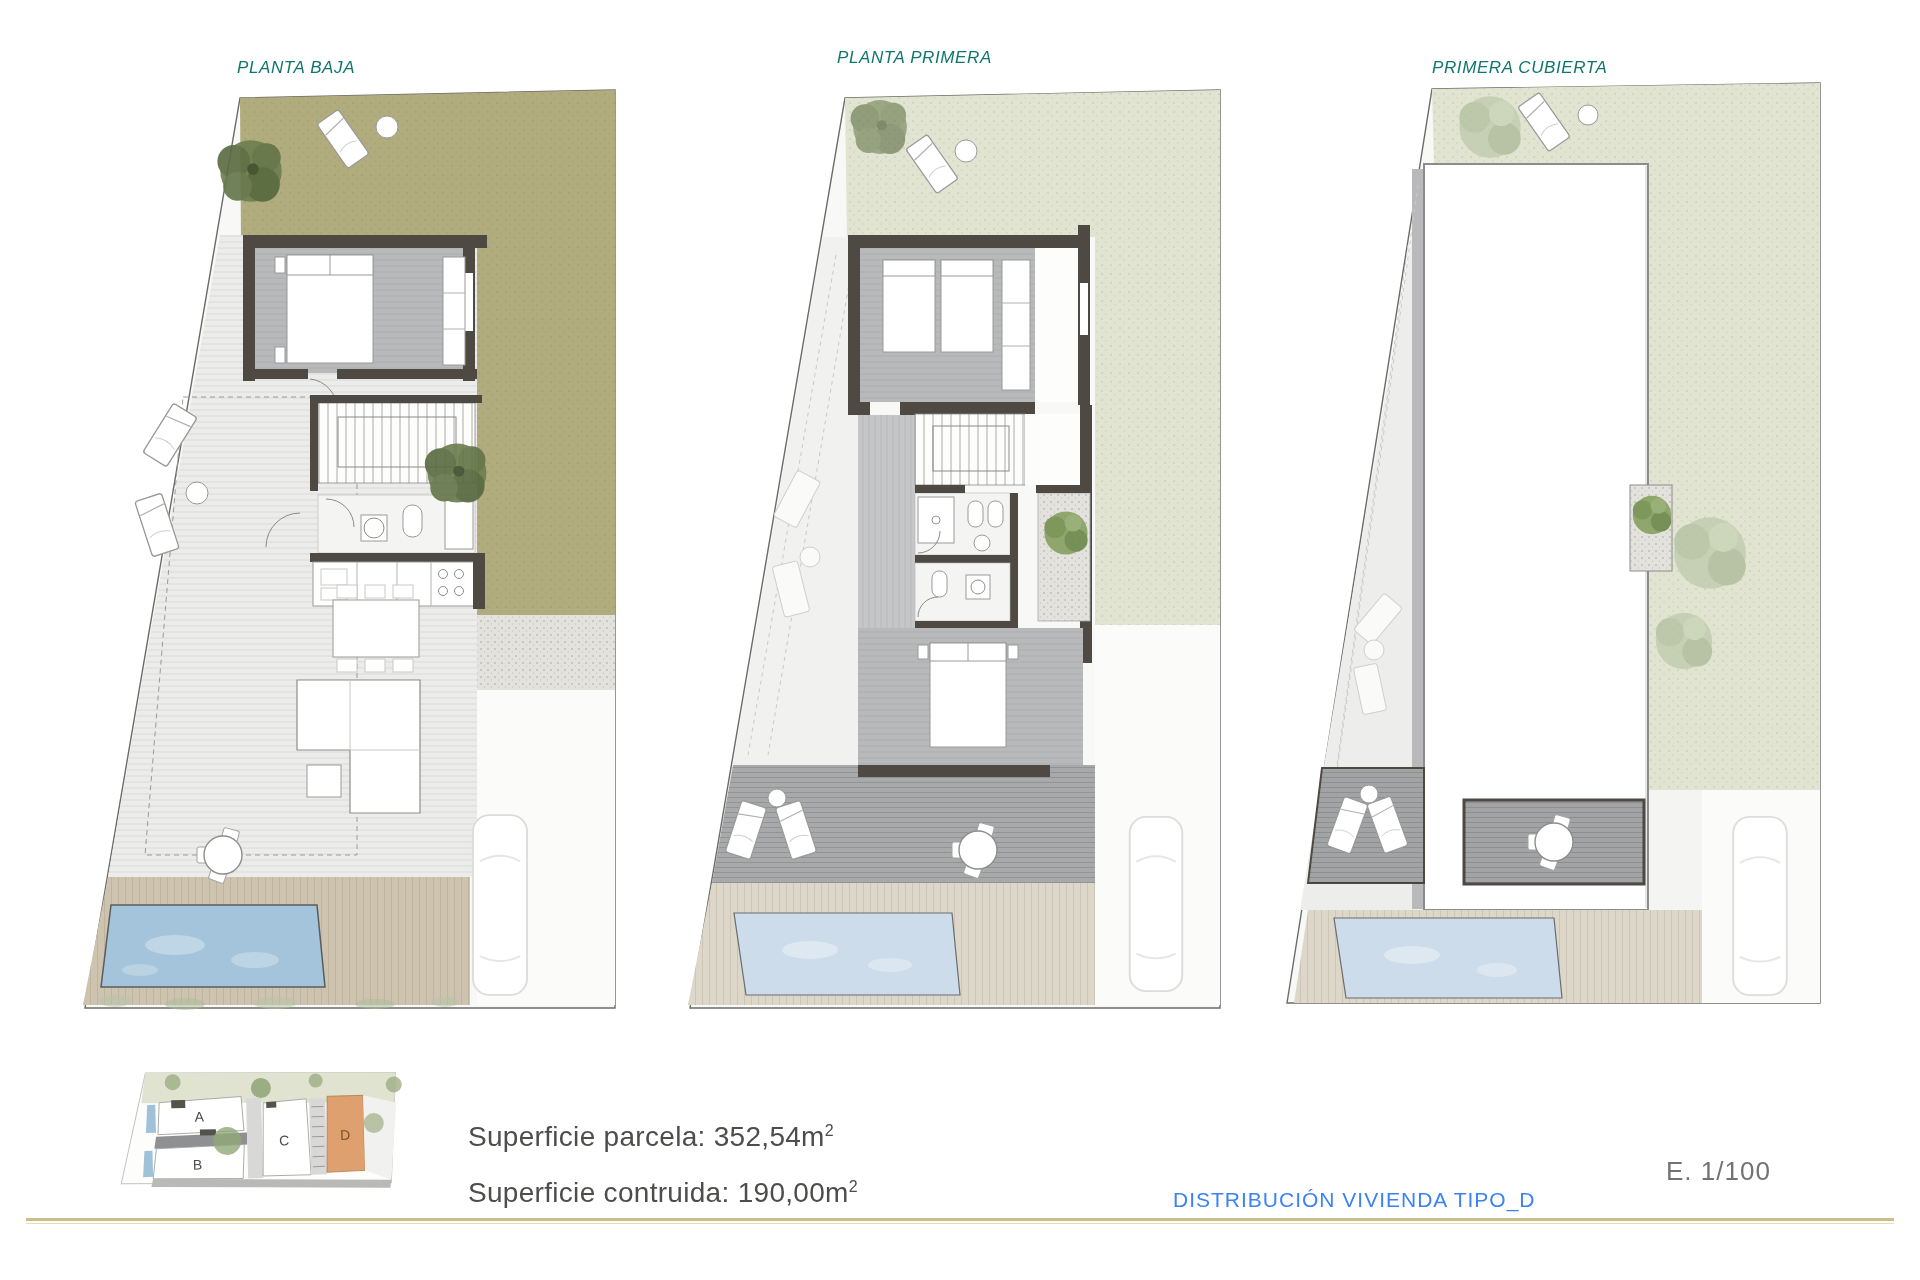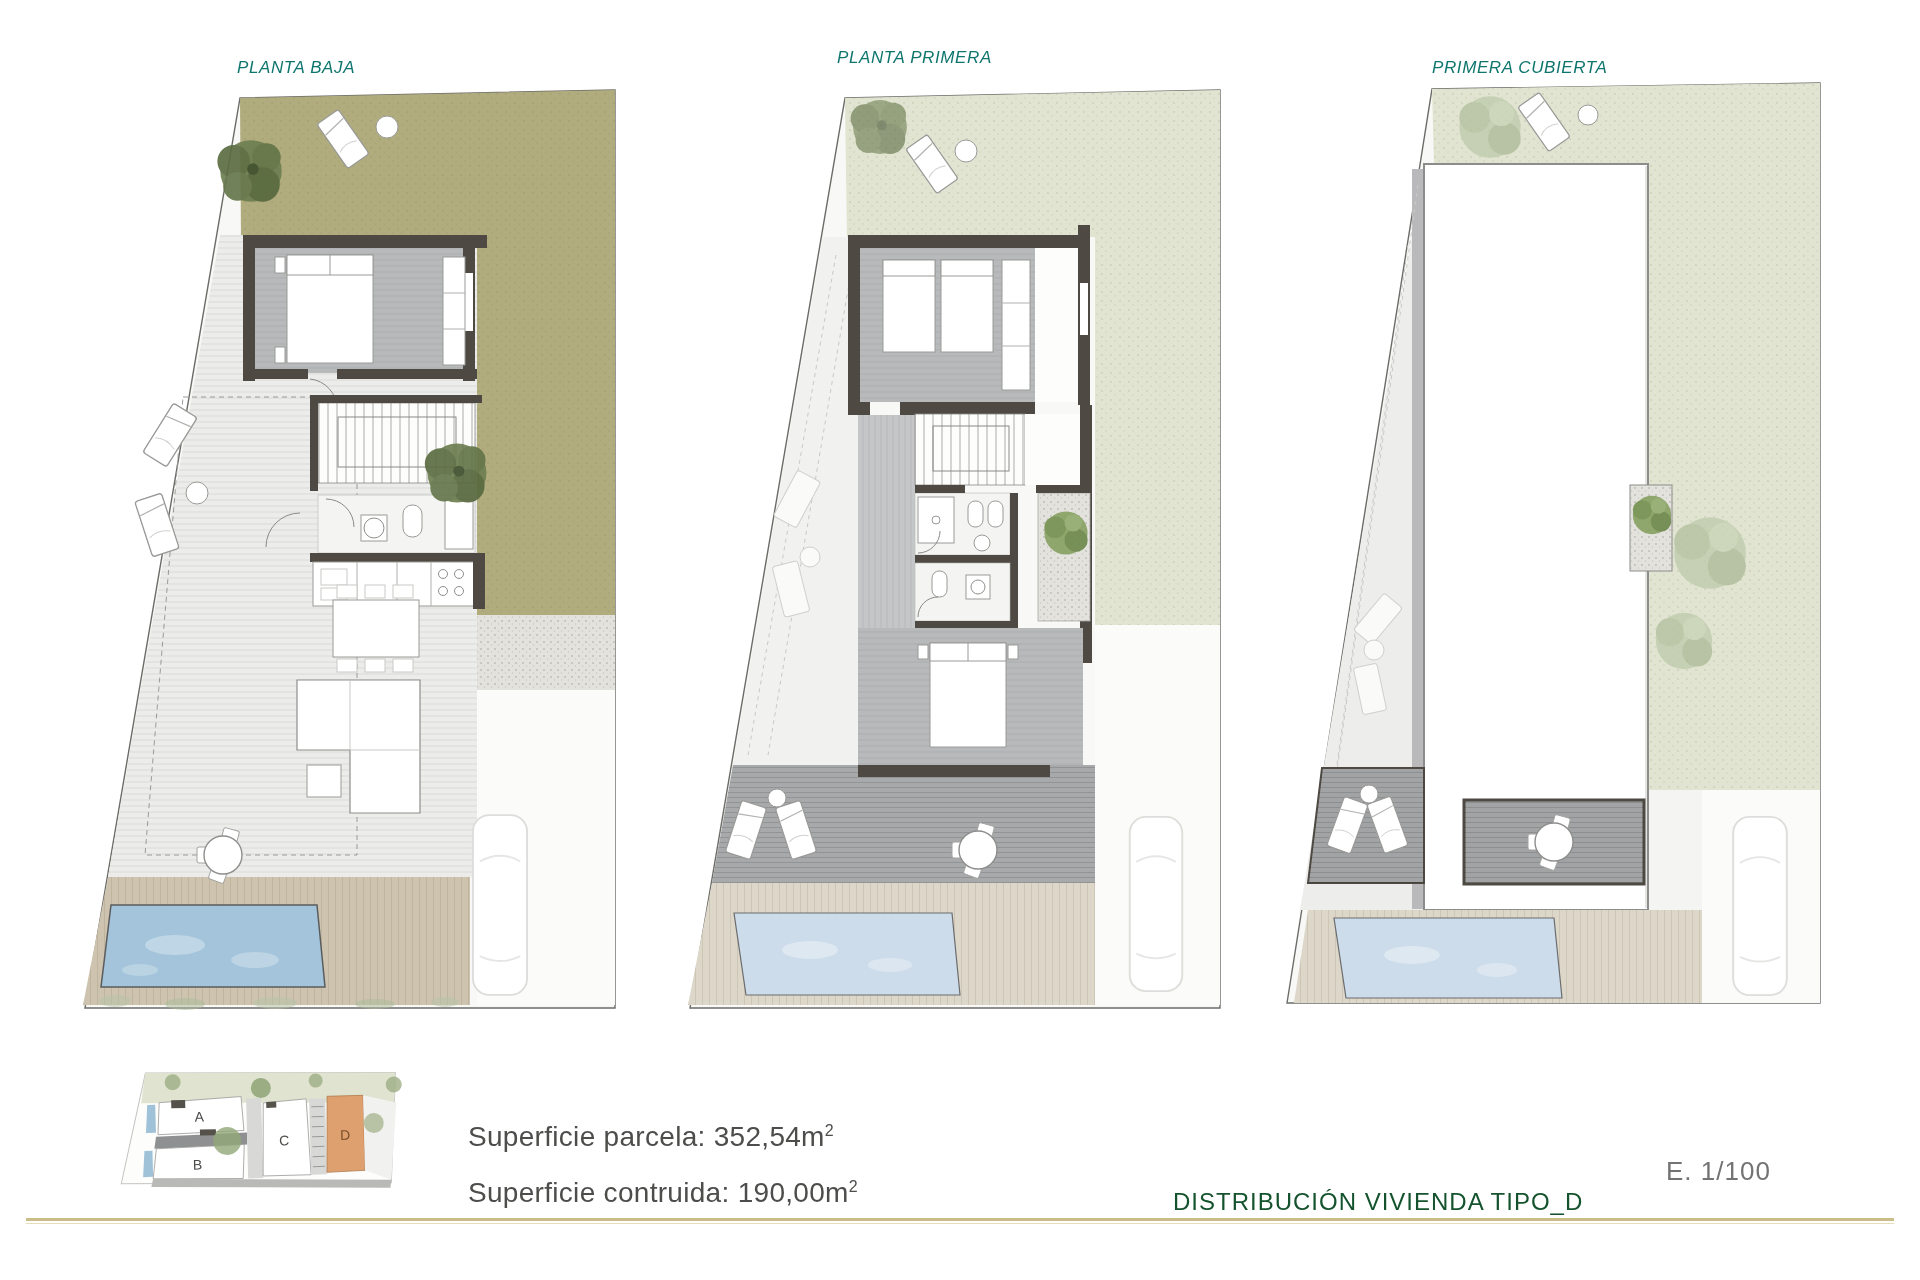--- a/index.html
+++ b/index.html
@@ -12,21 +12,21 @@
     position:absolute;font-size:17px;letter-spacing:.6px;color:#0f766e;
     white-space:nowrap;
     font-style:italic;
   }
   .plan-svg{position:absolute;}
   .summary{
     position:absolute;left:468px;top:1106px;font-size:28px;color:#4d4d4b;
     letter-spacing:.3px;line-height:50px;
   }
   .summary sup{font-size:16px;}
-  .titleblock-title{position:absolute;left:1173px;top:1188px;font-size:24px;letter-spacing:1px;color:#14532d;white-space:nowrap;}
+  .titleblock-title{position:absolute;left:1173px;top:1188px;font-size:21px;letter-spacing:1px;color:#3b82f6;white-space:nowrap;}
   .titleblock-scale{position:absolute;left:1666px;top:1156px;font-size:26px;letter-spacing:1px;color:#737373;white-space:nowrap;}
   .rule{position:absolute;left:26px;top:1218px;width:1868px;height:3px;background:#cbbd87;}
   .rule2{position:absolute;left:26px;top:1223px;width:1868px;height:1px;background:#e6deb6;}
   .w{fill:#ffffff;stroke:#9a9a98;stroke-width:1;}
   .wl{fill:#ffffff;stroke:#c9c9c7;stroke-width:1;}
   .arc{fill:none;stroke:#8a8a88;stroke-width:1;}
   .wall{fill:#4e4a43;}
   svg text{font-family:"Liberation Sans","DejaVu Sans",sans-serif;}
 </style>
 </head>

